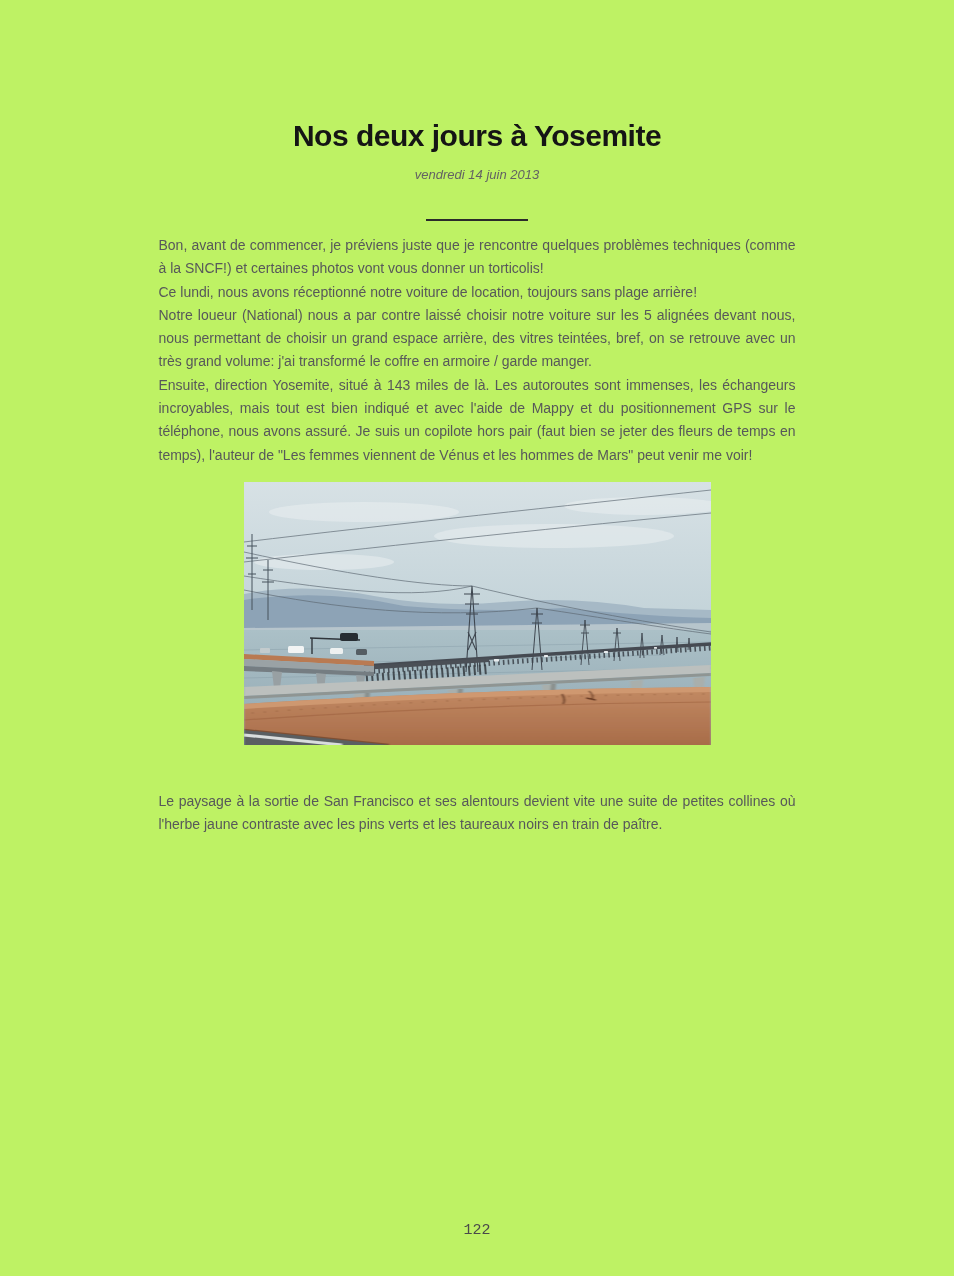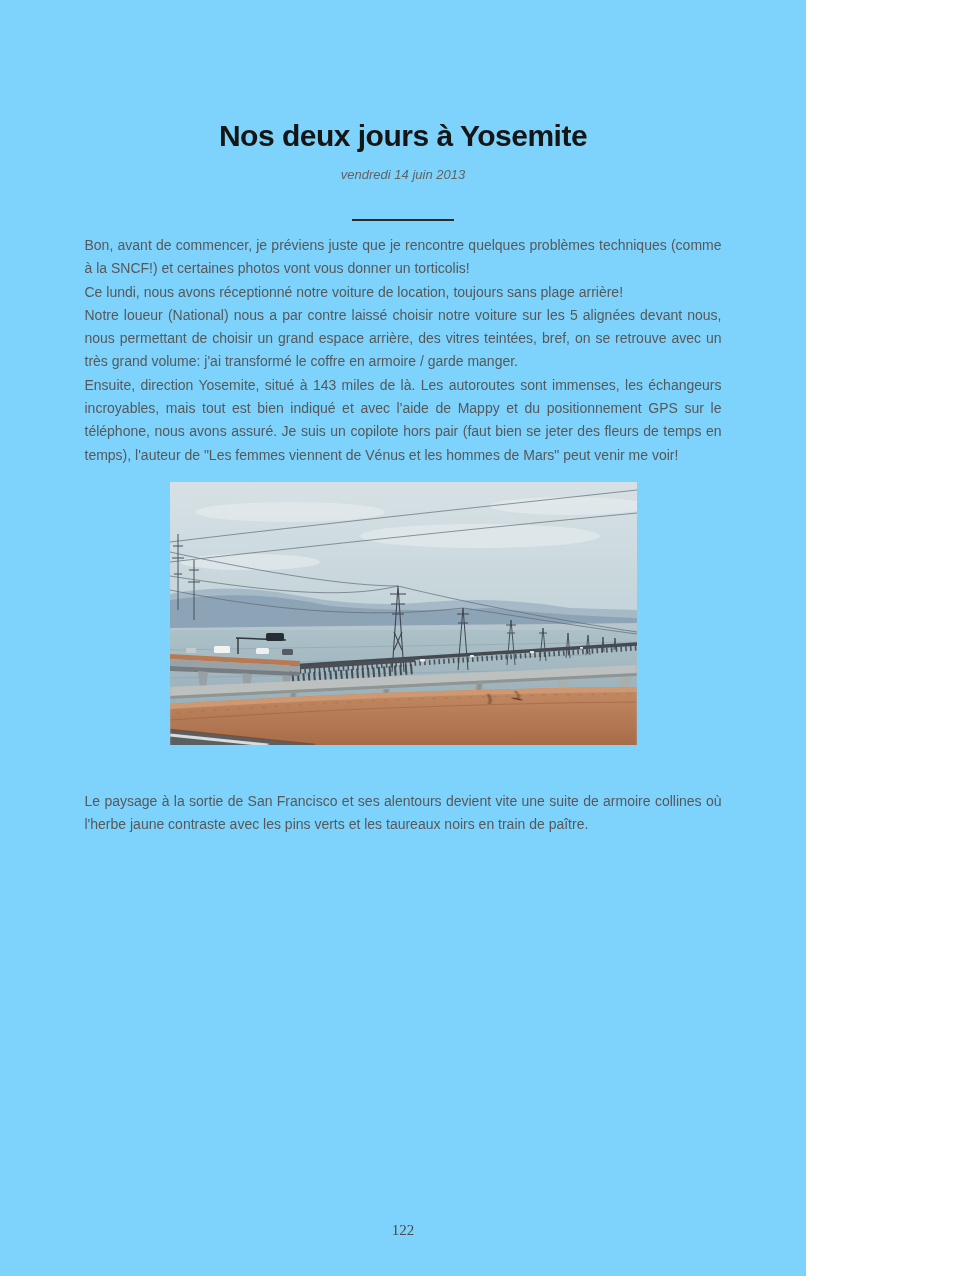--- a/index.html
+++ b/index.html
@@ -4,22 +4,22 @@
 <style>
   html, body { margin: 0; padding: 0; }
   body {
     width: 954px; height: 1276px;
     background: #ffffff;
     font-family: "Liberation Sans", sans-serif;
     overflow: hidden;
   }
   .page {
     position: relative;
-    width: 806px; height: 1276px;
-    background: #7dd3fc;
+    width: 954px; height: 1276px;
+    background: #bef264;
   }
   .title {
     margin: 0;
     padding-top: 119px;
     text-align: center;
     font-size: 30px;
     line-height: 34px;
     font-weight: 700;
     letter-spacing: -0.5px;
     color: #151515;
@@ -55,21 +55,21 @@
     height: 263px;
     padding: 0;
     display: block;
   }
   figure.photo svg { display: block; }
   .page-number {
     position: absolute;
     top: 1222px;
     left: 0; right: 0;
     text-align: center;
-    font-family: Liberation Serif, serif;
+    font-family: Liberation Mono, monospace;
     font-size: 15px;
     color: #4a4a4a;
   }
 </style>
 </head>
 <body>
 
 <div class="page">
 
   <h1 class="title">Nos deux jours à Yosemite</h1>
@@ -212,17 +212,17 @@
           <path d="M318,212 q4,6 1,10" stroke="#6b3d26" stroke-width="2" fill="none"></path>
           <path d="M345,209 q5,4 3,9 M342,216 l10,2" stroke="#6b3d26" stroke-width="1.6" fill="none"></path>
           <path d="M0,248 L145,263" stroke="#7e4f33" stroke-width="2.5" fill="none"></path>
 
           <path d="M0,248 L145,263 L0,263 Z" fill="#5a5f62"></path>
           <path d="M0,253 L98,263" stroke="#d9dddd" stroke-width="3" fill="none"></path>
         </g>
       </svg>
     </figure>
 
-    <p>Le paysage à la sortie de San Francisco et ses alentours devient vite une suite de armoire collines où l'herbe jaune contraste avec les pins verts et les taureaux noirs en train de paître.</p>
+    <p>Le paysage à la sortie de San Francisco et ses alentours devient vite une suite de petites collines où l'herbe jaune contraste avec les pins verts et les taureaux noirs en train de paître.</p>
   </div>
 
   <div class="page-number">122</div>
 </div>
 
 </body></html>

